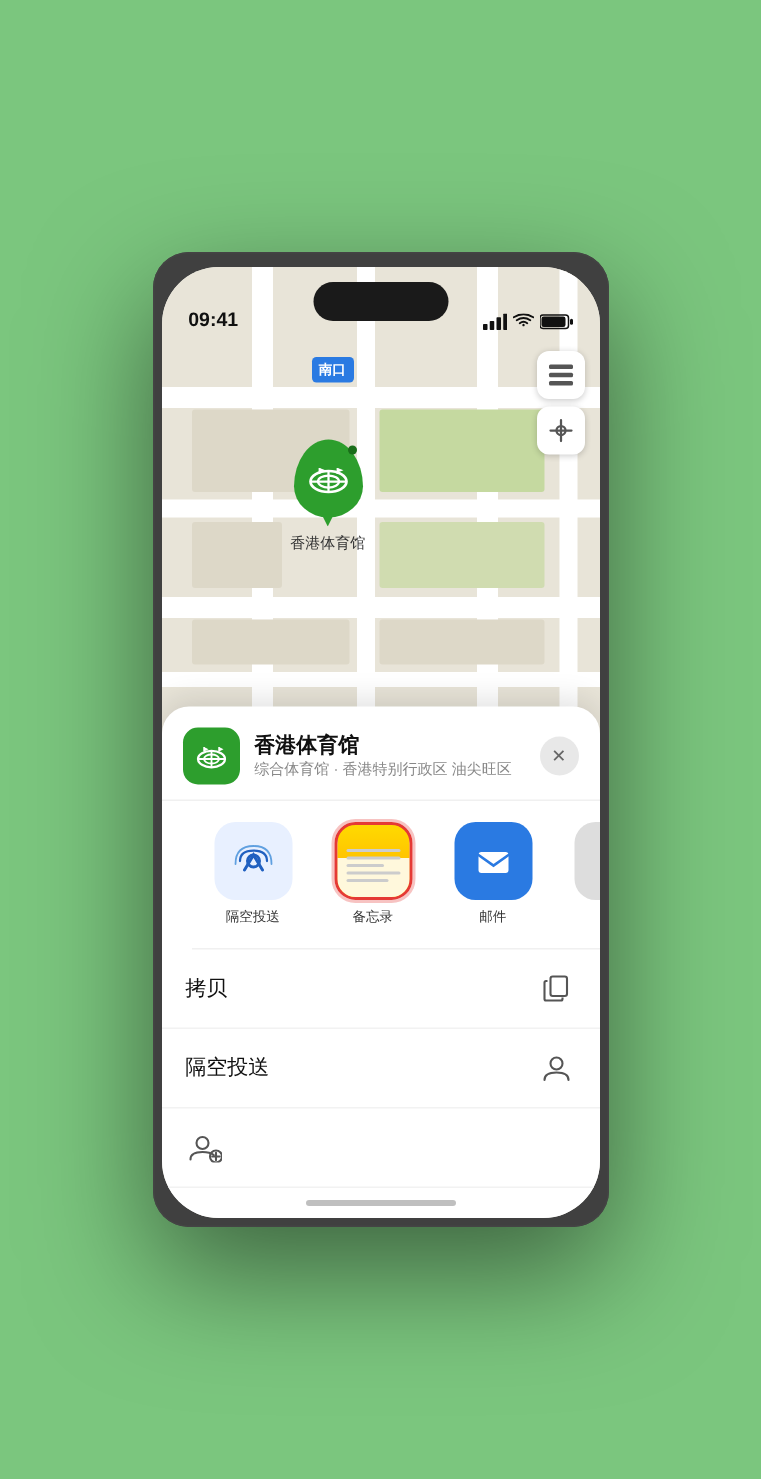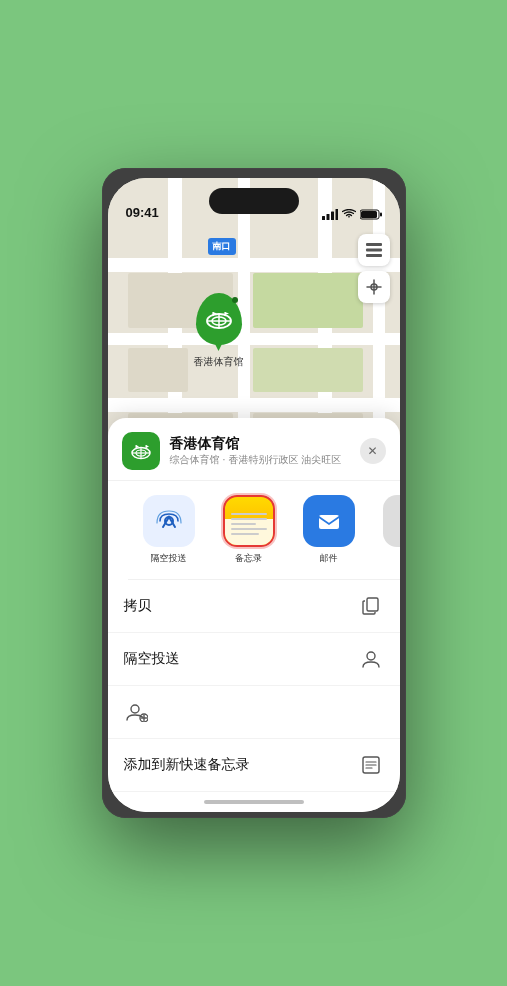--- a/index.html
+++ b/index.html
@@ -487,30 +487,19 @@
             <svg width="22" height="20" viewBox="0 0 22 20">
               <circle cx="9" cy="7" r="4" stroke="#555" stroke-width="1.4" fill="none"></circle>
               <path d="M1 18 Q1 13 9 13 Q14 13 16.5 15" stroke="#555" stroke-width="1.4" fill="none" stroke-linecap="round"></path>
               <circle cx="18" cy="16" r="4" stroke="#555" stroke-width="1.4" fill="none"></circle>
               <line x1="18" y1="13.5" x2="18" y2="18.5" stroke="#555" stroke-width="1.4" stroke-linecap="round"></line>
               <line x1="15.5" y1="16" x2="20.5" y2="16" stroke="#555" stroke-width="1.4" stroke-linecap="round"></line>
             </svg>
           </div>
         </div>
 
-        <div class="action-item">
-          <span class="action-label">添加到新快速备忘录</span>
-          <div class="action-icon">
-            <svg width="20" height="20" viewBox="0 0 20 20">
-              <rect x="2" y="2" width="16" height="16" rx="2" stroke="#555" stroke-width="1.4" fill="none"></rect>
-              <line x1="5" y1="7" x2="15" y2="7" stroke="#555" stroke-width="1.2" stroke-linecap="round"></line>
-              <line x1="5" y1="10" x2="15" y2="10" stroke="#555" stroke-width="1.2" stroke-linecap="round"></line>
-              <line x1="5" y1="13" x2="11" y2="13" stroke="#555" stroke-width="1.2" stroke-linecap="round"></line>
-            </svg>
-          </div>
-        </div>
 
       </div>
     </div>
 
     <div class="home-indicator"></div>
   </div>
 </div>
 
 </body></html>

